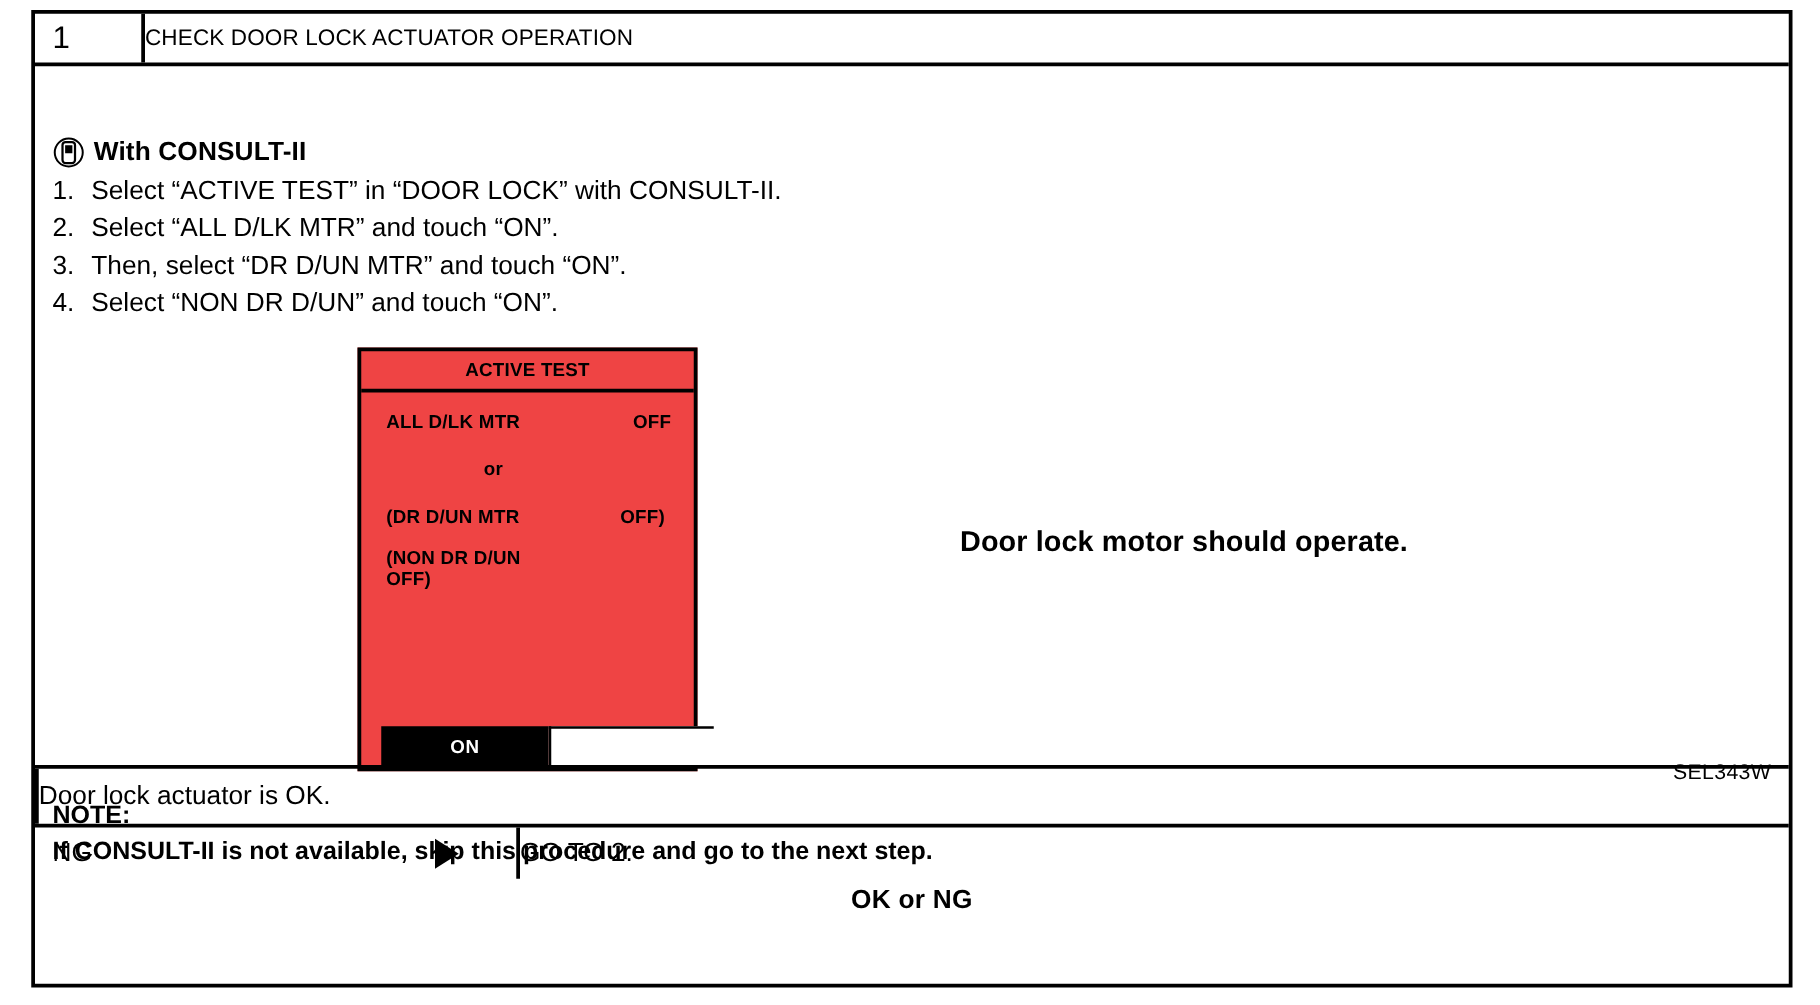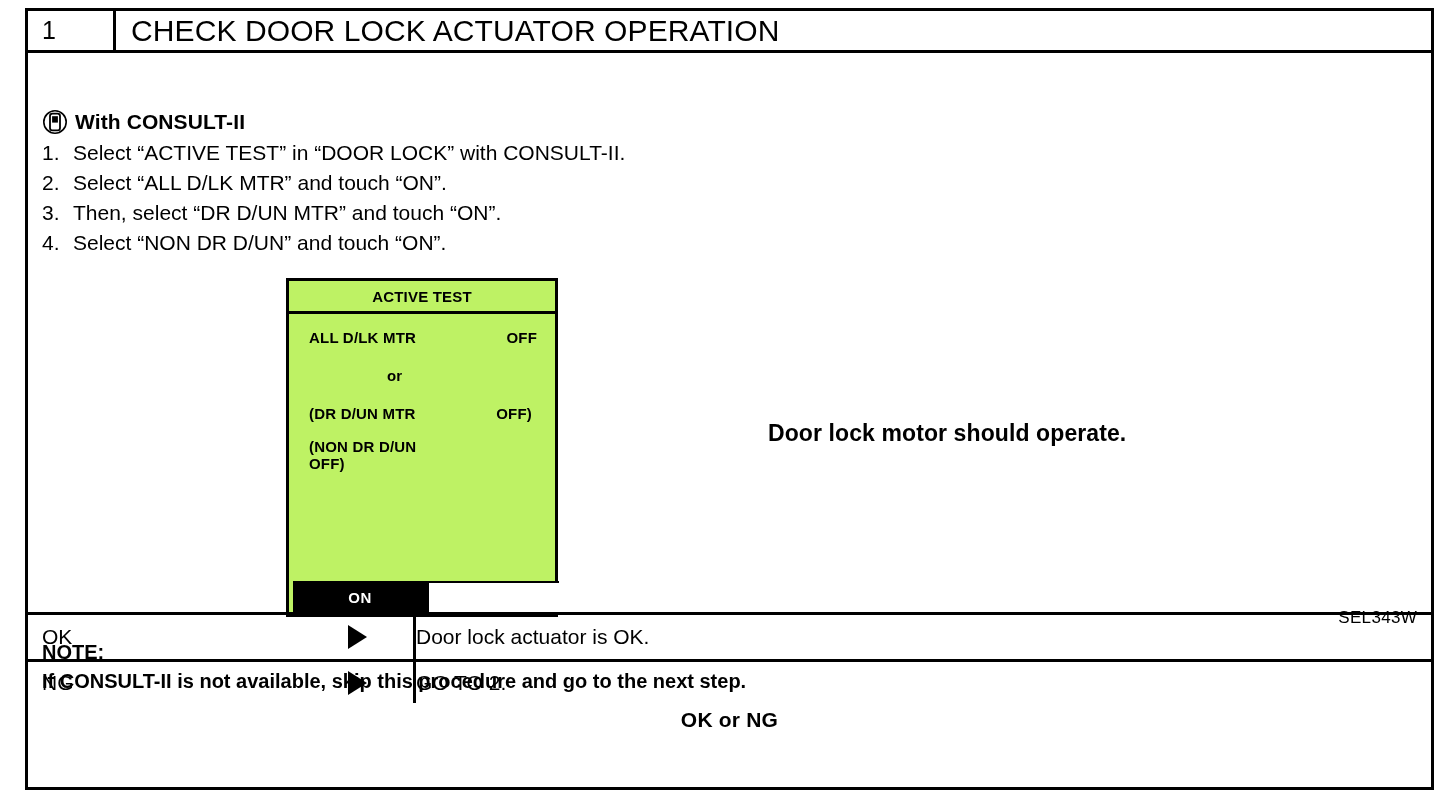--- a/index.html
+++ b/index.html
@@ -49,22 +49,22 @@
     box-sizing: border-box;
     border-right: 3px solid #000;
     display: flex;
     align-items: center;
     padding-left: 14px;
     font-size: 25px;
     letter-spacing: 0.2px;
   }
   .step-title {
     flex: 1;
-    padding-left: 15px;
-    font-size: 30px;
+    padding-left: 0;
+    font-size: 18px;
     letter-spacing: 0.1px;
     white-space: nowrap;
   }
 
   
   .step-body {
     position: relative;
     height: 650px;
     box-sizing: border-box;
   }
@@ -111,21 +111,21 @@
 
   
   .consult-screen {
     position: absolute;
     left: 258px;
     top: 225px;
     width: 272px;
     height: 339px;
     border: 3px solid #000;
     box-sizing: border-box;
-    background: #bef264;
+    background: #ef4444;
   }
   .screen-title {
     height: 30px;
     border-bottom: 3px solid #000;
     display: flex;
     align-items: center;
     justify-content: center;
     font-size: 15px;
     font-weight: bold;
     letter-spacing: 0.2px;
@@ -157,21 +157,21 @@
     justify-content: flex-start;
     padding-left: 82px;
     margin-left: 16px;
   }
   .row-dr { margin-top: 21px; }
   .row-dr .item-value { margin-right: 5px; }
   .row-non { margin-top: 16px; flex-direction: column; }
 
   .screen-buttons {
     position: absolute;
-    left: 4px;
+    left: 16px;
     bottom: 0;
     width: 100%;
     height: 33px;
     display: flex;
     box-sizing: border-box;
   }
   .btn-on {
     width: 134px;
     background: #000;
     color: #fff;
@@ -357,24 +357,20 @@
 
       <div class="note-block">
         <div>NOTE:</div>
         <div>If CONSULT-II is not available, skip this procedure and go to the next step.</div>
       </div>
 
       <div class="judgement">OK or NG</div>
 
       <div class="results">
         <div class="result-row">
-          <div class="result-label">
-            <span>OK</span>
-            <span class="result-arrow"></span>
-          </div>
           <div class="result-action">Door lock actuator is OK.</div>
         </div>
         <div class="result-row divided">
           <div class="result-label">
             <span>NG</span>
             <span class="result-arrow"></span>
           </div>
           <div class="result-action">GO TO 2.</div>
         </div>
       </div>

